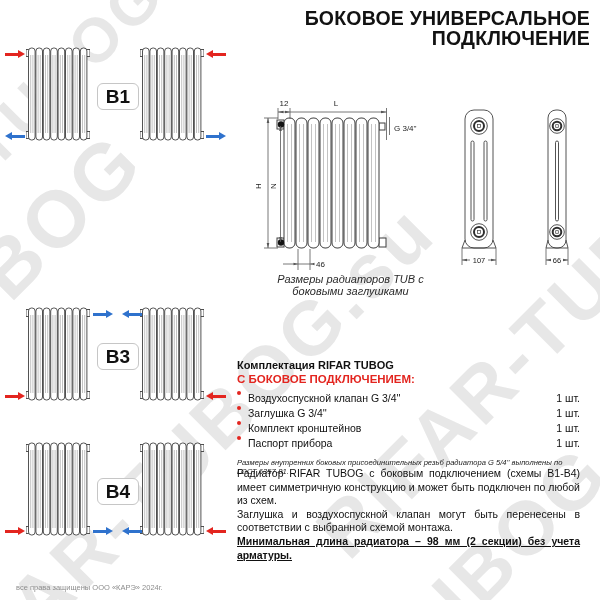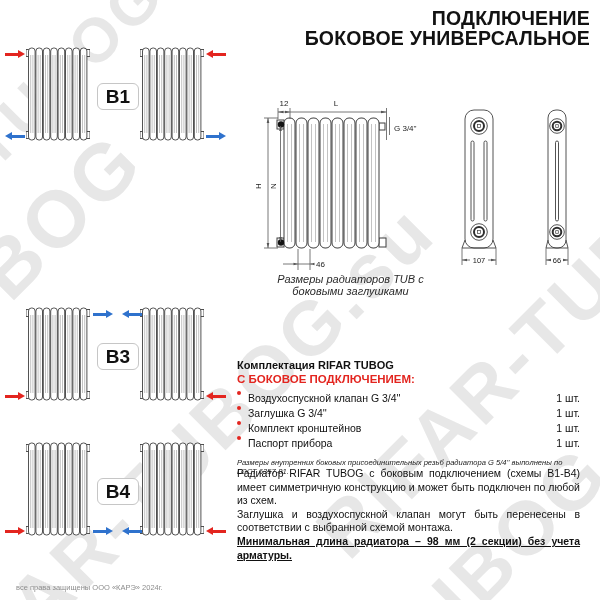--- a/index.html
+++ b/index.html
@@ -100,22 +100,22 @@
           <line x1="56.5" y1="9" x2="56.5" y2="87"></line>
             <line x1="58.7" y1="9" x2="58.7" y2="87"></line>
         </g>
       </g>
     </defs>
   </svg>
 
   <div class="content">
 
     <header class="title">
+      <div>БОКОВОЕ УНИВЕРСАЛЬНОЕ</div>
       <div>ПОДКЛЮЧЕНИЕ</div>
-      <div>БОКОВОЕ УНИВЕРСАЛЬНОЕ</div>
     </header>
 
     <div class="scheme-row" style="top:46px">
       <svg class="rad" style="left:26px" width="64" height="96" viewBox="0 0 64 96">
           <use href="#radFront"></use>
         </svg>
       <svg class="rad" style="left:140px" width="64" height="96" viewBox="0 0 64 96">
           <use href="#radFront"></use>
         </svg>
       <div class="arrow red point-right" style="left:5px;top:4px"></div>

